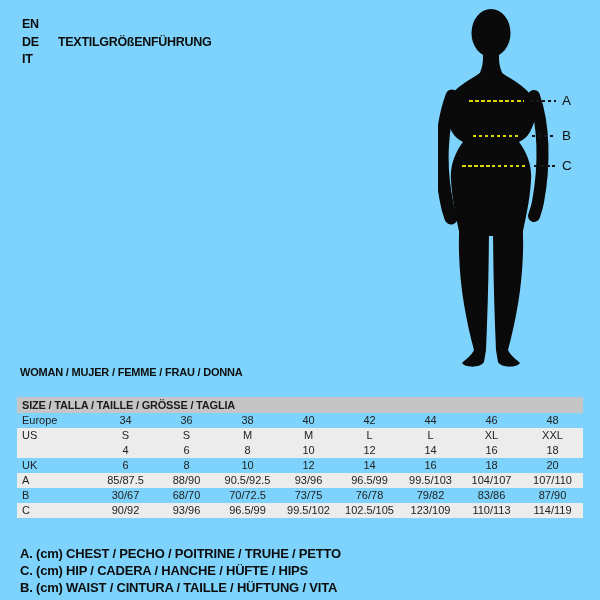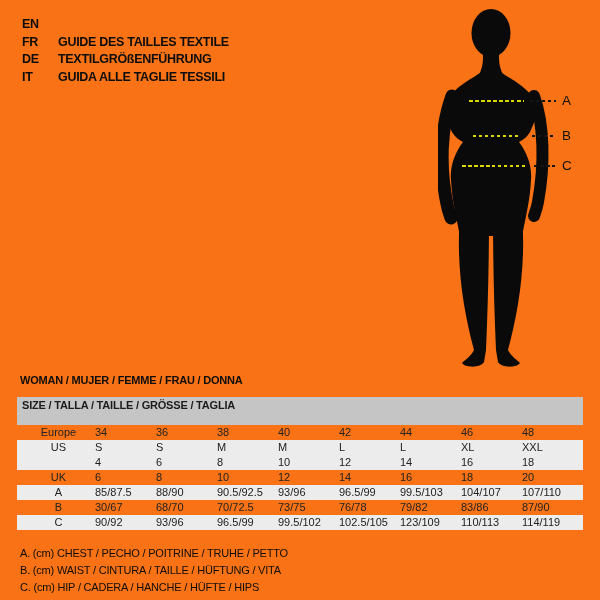--- a/index.html
+++ b/index.html
@@ -1,67 +1,62 @@
 <!DOCTYPE html>
 <html><head>
 <meta charset="utf-8">
 <style>
   html,body { margin:0; padding:0; }
   body { width:600px; height:600px; background:#ffffff; font-family:"Liberation Sans", sans-serif; color:#111; }
-  .page { position:relative; width:600px; height:600px; background:#f97316; overflow:hidden; }
+  .page { position:relative; width:600px; height:600px; background:#7dd3fc; overflow:hidden; }
 
   
   .langs { position:absolute; left:22px; top:16px; }
   .lang-row { display:flex; font-weight:700; font-size:12.5px; line-height:17.5px; color:#0d0d0d; letter-spacing:-0.3px; }
   .lang-code { width:36px; }
 
   
   .figure { position:absolute; left:0; top:0; width:600px; height:390px; }
   .figure svg { position:absolute; left:438px; top:4px; }
   .dash-yellow { position:absolute; height:2px;
     background:repeating-linear-gradient(90deg,#d9d600 0 3.5px, transparent 3.5px 6px); }
   .dash-black { position:absolute; height:2px;
     background:repeating-linear-gradient(90deg,#161616 0 3.5px, transparent 3.5px 6px); }
   .marker-label { position:absolute; font-size:13.5px; line-height:16px; color:#111; font-weight:400; }
 
   
-  .woman-title { position:absolute; left:20px; top:366px; font-size:11px; font-weight:700; letter-spacing:-0.2px; color:#0d0d0d;margin-top:8px; }
+  .woman-title { position:absolute; left:20px; top:366px; font-size:11px; font-weight:700; letter-spacing:-0.2px; color:#0d0d0d; }
 
   
   .size-table { position:absolute; left:17px; top:397px; width:566px; font-size:11px; color:#222; }
-  .thead { height:28px; line-height:16px; background:#c5c5c5; font-weight:700; padding-left:5px; color:#1c1c1c; letter-spacing:-0.2px; box-sizing:border-box; }
+  .thead { height:16px; line-height:16px; background:#c5c5c5; font-weight:700; padding-left:5px; color:#1c1c1c; letter-spacing:-0.2px; box-sizing:border-box; }
   .trow { display:flex; height:15px; line-height:15px; }
   .trow.shade { background:#ececec; }
-  .tlabel { width:78px; padding-left:5px; box-sizing:border-box; text-align:center; }
-  .tcell { flex:1; }
+  .tlabel { width:78px; padding-left:5px; box-sizing:border-box; text-align:left; }
+  .tcell { flex:1; text-align:center; }
 
   
   .legend { position:absolute; left:20px; top:545px; }
-  .legend-line { font-size:11px; font-weight:400; line-height:17px; color:#0d0d0d; letter-spacing:-0.2px; }
+  .legend-line { font-size:13px; font-weight:700; line-height:17px; color:#0d0d0d; letter-spacing:-0.2px; }
 </style>
 </head>
 <body>
 
 <div class="page">
 
   <div class="langs">
     <div class="lang-row">
       <span class="lang-code">EN</span>
     </div>
     <div class="lang-row">
-      <span class="lang-code">FR</span>
-      <span class="lang-title">GUIDE DES TAILLES TEXTILE</span>
-    </div>
-    <div class="lang-row">
       <span class="lang-code">DE</span>
       <span class="lang-title">TEXTILGRÖßENFÜHRUNG</span>
     </div>
     <div class="lang-row">
       <span class="lang-code">IT</span>
-      <span class="lang-title">GUIDA ALLE TAGLIE TESSILI</span>
     </div>
   </div>
 
   <div class="figure">
     <svg width="112" height="366" viewBox="0 0 112 366" aria-hidden="true">
       <g fill="#0a0a0a" stroke="none">
 
         <ellipse cx="53" cy="29" rx="19.5" ry="24"></ellipse>
 
         <path d="M44 40 C46 56 45 62 41 71 L65 71 C61 62 60 56 62 40 Z"></path>
@@ -197,17 +192,17 @@
       <div class="tcell">99.5/102</div>
       <div class="tcell">102.5/105</div>
       <div class="tcell">123/109</div>
       <div class="tcell">110/113</div>
       <div class="tcell">114/119</div>
     </div>
   </div>
 
   <div class="legend">
     <div class="legend-line">A. (cm) CHEST / PECHO / POITRINE / TRUHE / PETTO</div>
+    <div class="legend-line">C. (cm) HIP / CADERA / HANCHE / HÜFTE / HIPS</div>
     <div class="legend-line">B. (cm) WAIST / CINTURA / TAILLE / HÜFTUNG / VITA</div>
-    <div class="legend-line">C. (cm) HIP / CADERA / HANCHE / HÜFTE / HIPS</div>
   </div>
 
 </div>
 
 </body></html>

